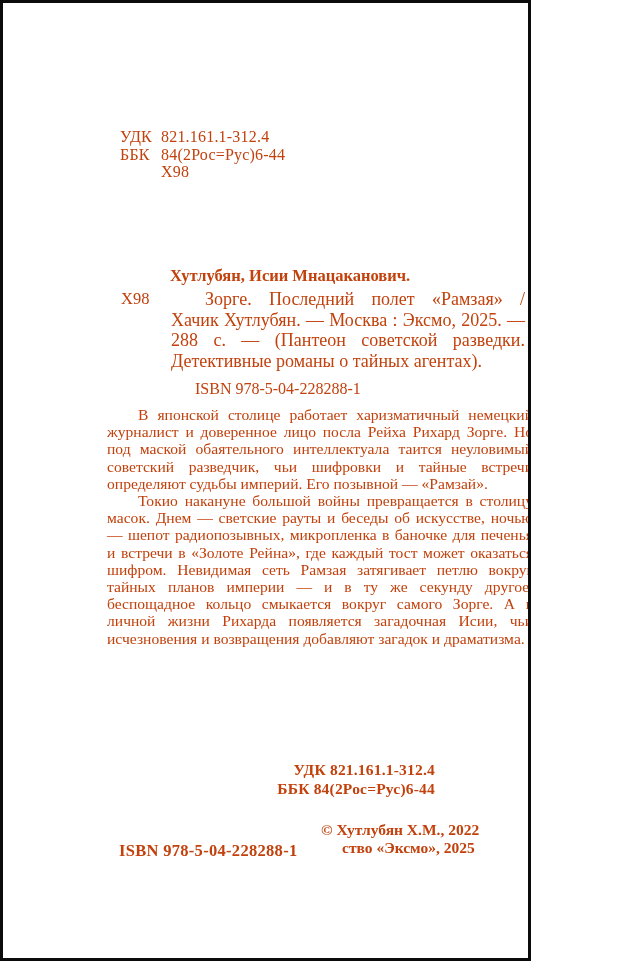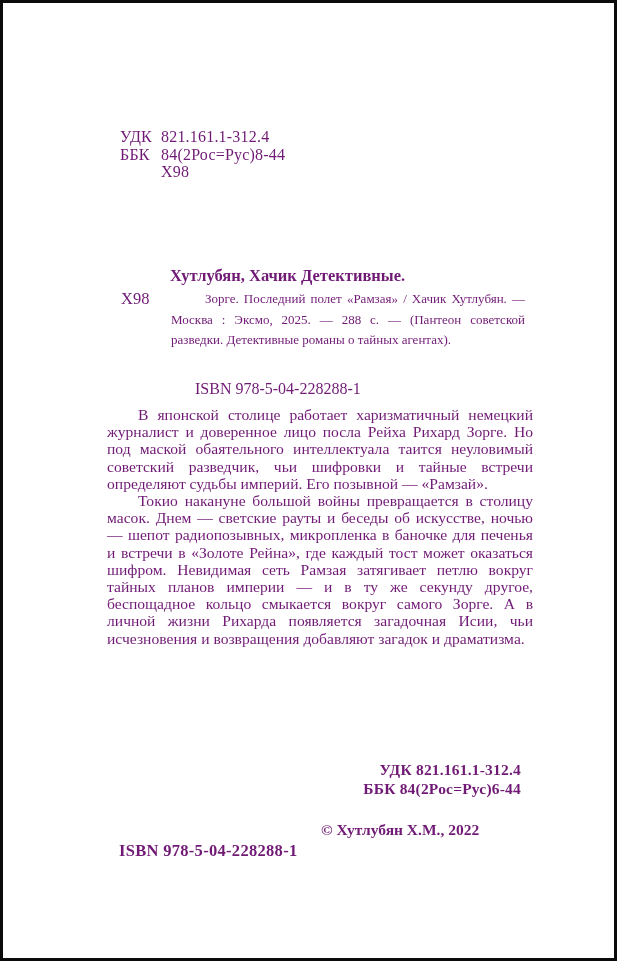--- a/index.html
+++ b/index.html
@@ -2,27 +2,27 @@
 <html><head>
 <meta charset="utf-8">
 <style>
   html, body {
     margin: 0;
     padding: 0;
     background: #ffffff;
   }
   .page {
     position: relative;
-    width: 617px;
+    width: 531px;
     height: 961px;
     box-sizing: border-box;
     background: #ffffff;
     border: 3px solid #0b0b0b;
     font-family: "Liberation Serif", serif;
-    color: #701a75;
+    color: #c2410c;
     overflow: hidden;
   }
 
   
   .top-codes {
     position: absolute;
     left: 117px;
     top: 125px;
     font-size: 16px;
     line-height: 17.5px;
@@ -46,21 +46,21 @@
     left: 118px;
     top: 286px;
     font-size: 16.5px;
   }
   .card-desc {
     position: absolute;
     left: 168px;
     top: 286px;
     width: 354px;
     margin: 0;
-    font-size: 13px;
+    font-size: 18px;
     line-height: 20.6px;
     text-align: justify;
     text-indent: 34px;
   }
   .card-isbn {
     position: absolute;
     left: 192px;
     top: 377px;
     font-size: 16px;
   }
@@ -119,44 +119,45 @@
 </head>
 <body>
 
 <div class="page">
 
   <div class="top-codes">
     <div class="code-row">
       <span class="lbl">УДК</span><span class="val">821.161.1-312.4</span>
     </div>
     <div class="code-row">
-      <span class="lbl">ББК</span><span class="val">84(2Рос=Рус)8-44</span>
+      <span class="lbl">ББК</span><span class="val">84(2Рос=Рус)6-44</span>
     </div>
     <div class="code-row">
       <span class="lbl"></span><span class="val">Х98</span>
     </div>
   </div>
 
-  <div class="card-heading">Хутлубян, Хачик Детективные.</div>
+  <div class="card-heading">Хутлубян, Исии Мнацаканович.</div>
 
   <span class="margin-code">Х98</span>
 
   <p class="card-desc">Зорге. Последний полет «Рамзая» / Хачик Хутлубян. — Москва : Эксмо, 2025. — 288 с. — (Пантеон советской разведки. Детективные романы о тайных агентах).</p>
 
   <div class="card-isbn">ISBN 978-5-04-228288-1</div>
 
   <div class="annotation">
     <p>В японской столице работает харизматичный немецкий журналист и доверенное лицо посла Рейха Рихард Зорге. Но под маской обаятельного интеллектуала таится неуловимый советский разведчик, чьи шифровки и тайные встречи определяют судьбы империй. Его позывной — «Рамзай».</p>
     <p>Токио накануне большой войны превращается в столицу масок. Днем — светские рауты и беседы об искусстве, ночью — шепот радиопозывных, микропленка в баночке для печенья и встречи в «Золоте Рейна», где каждый тост может оказаться шифром. Невидимая сеть Рамзая затягивает петлю вокруг тайных планов империи — и в ту же секунду другое, беспощадное кольцо смыкается вокруг самого Зорге. А в личной жизни Рихарда появляется загадочная Исии, чьи исчезновения и возвращения добавляют загадок и драматизма.</p>
   </div>
 
   <div class="bottom-codes">
     <div>УДК 821.161.1-312.4</div>
     <div>ББК 84(2Рос=Рус)6-44</div>
   </div>
 
   <div class="copyright">
     <div>© Хутлубян Х.М., 2022</div>
+    <div class="cont">ство «Эксмо», 2025</div>
   </div>
 
   <div class="bottom-isbn">ISBN 978-5-04-228288-1</div>
 
 </div>
 
 </body></html>

